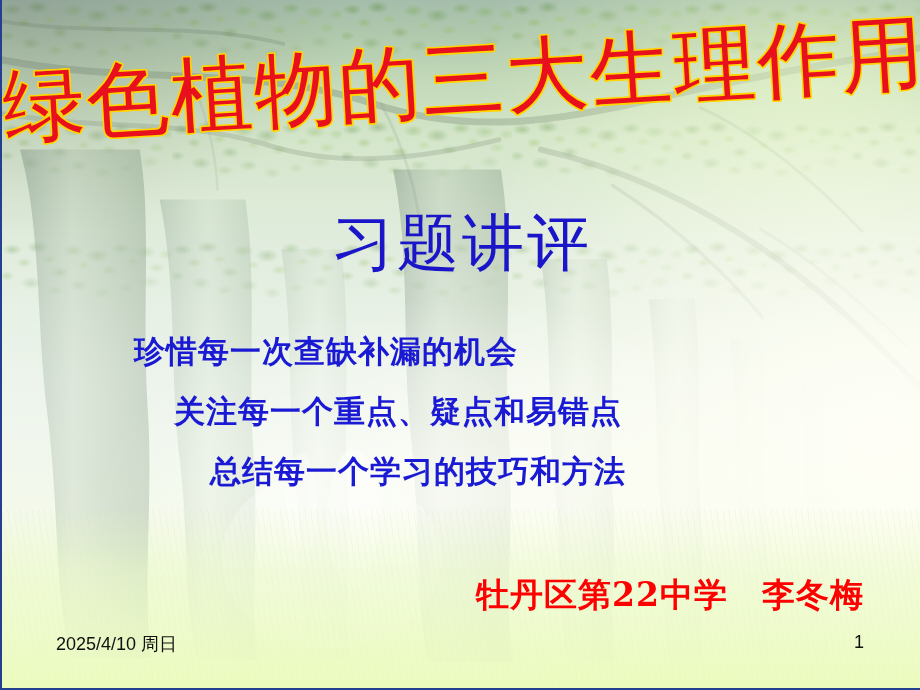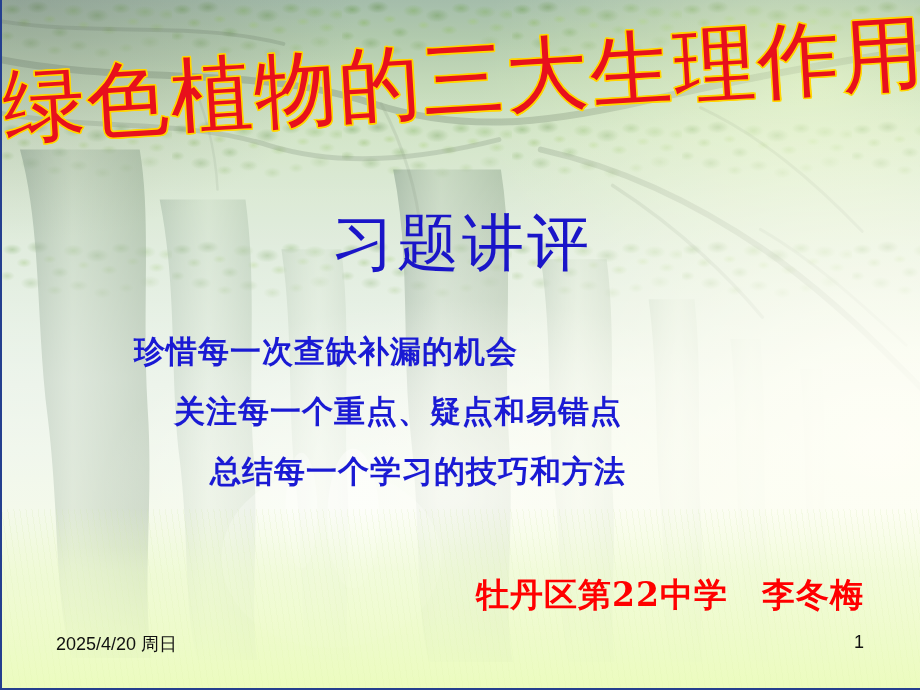--- a/index.html
+++ b/index.html
@@ -336,18 +336,18 @@
     <div class="subtitle">习题讲评</div>
 
     <div class="body-block">
       <p class="body-line l1">珍惜每一次查缺补漏的机会</p>
       <p class="body-line l2">关注每一个重点、疑点和易错点</p>
       <p class="body-line l3">总结每一个学习的技巧和方法</p>
     </div>
 
     <div class="author">牡丹区第22中学　李冬梅</div>
 
-    <div class="footer-date">2025/4/20 周日</div>
+    <div class="footer-date">2025/4/10 周日</div>
 
     <div class="footer-page">1</div>
 
   </div>
 </div>
 
 </body></html>

